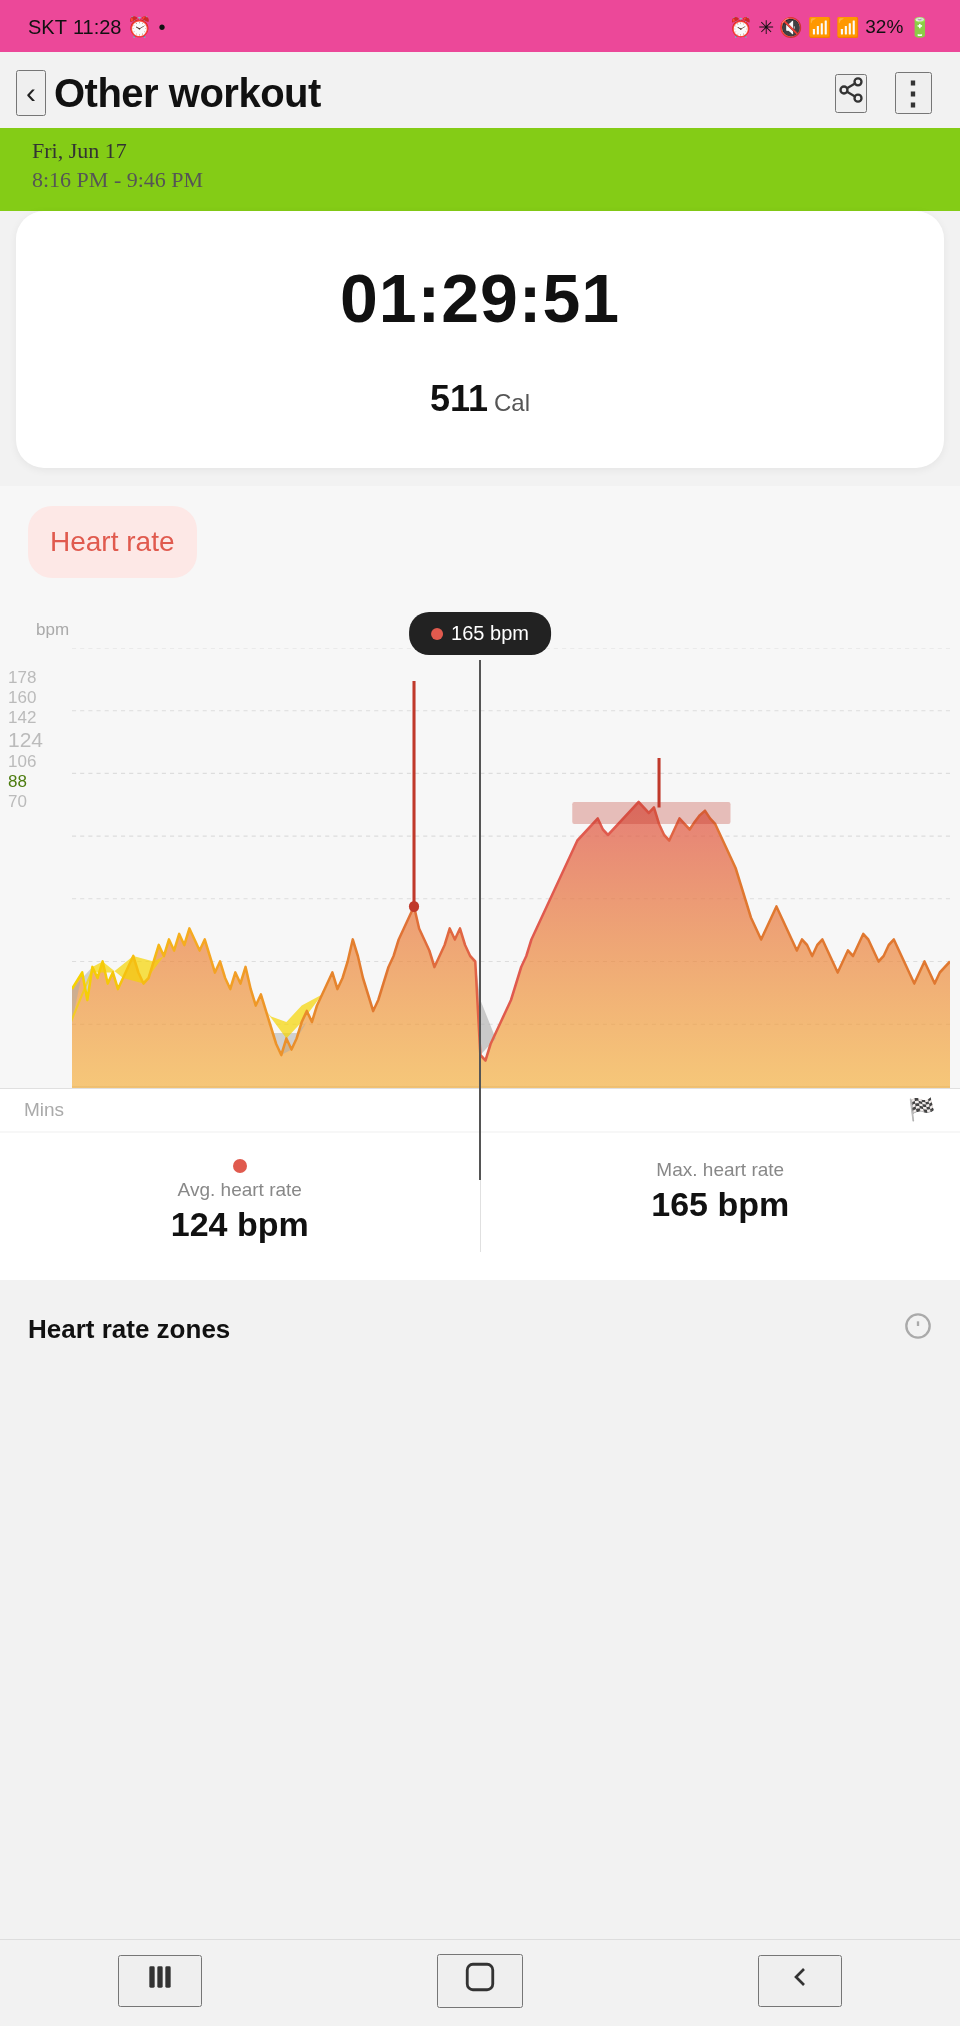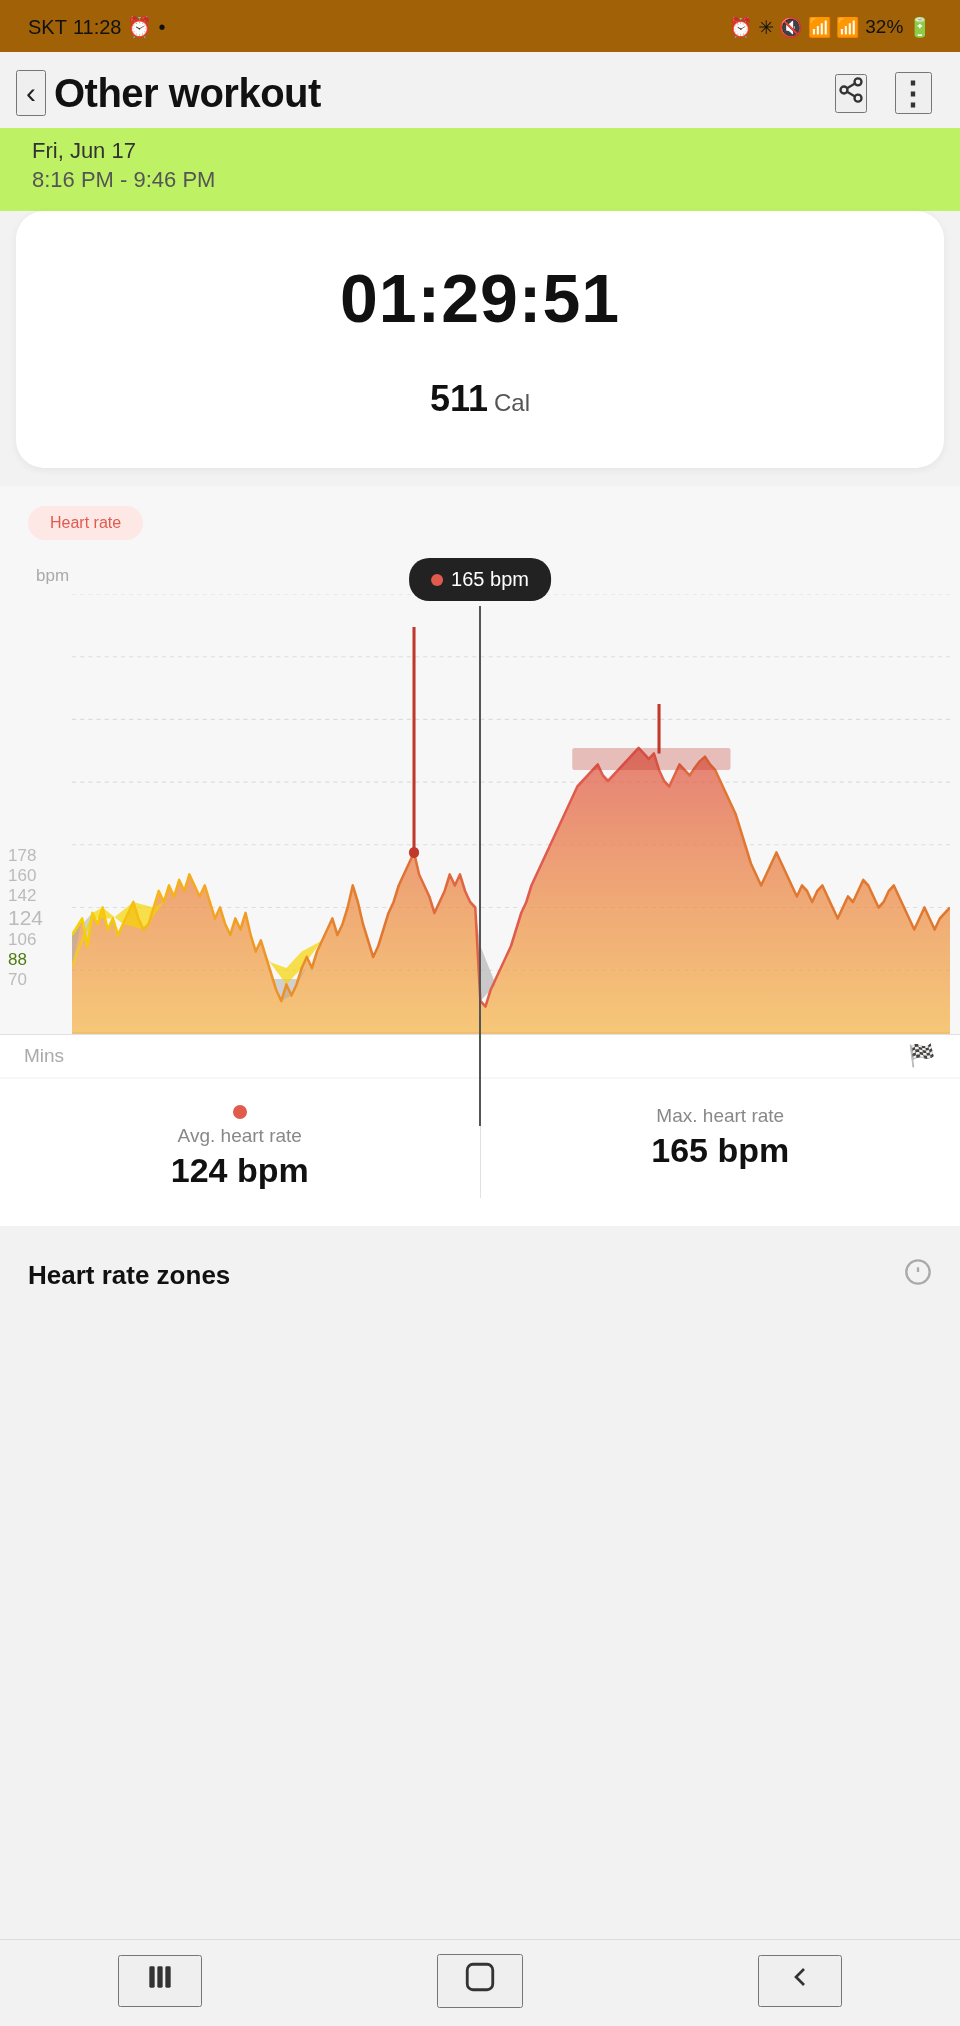--- a/index.html
+++ b/index.html
@@ -12,21 +12,21 @@
       font-family: -apple-system, 'Helvetica Neue', Arial, sans-serif;
       overflow-x: hidden;
     }
 
     
     .status-bar {
       display: flex;
       align-items: center;
       justify-content: space-between;
       padding: 10px 28px 8px 28px;
-      background: #a16207;
+      background: #ec4899;
       height: 52px;
       text-align: center;
     }
     .status-left {
       display: flex;
       align-items: center;
       gap: 6px;
       font-size: 20px;
       font-weight: 500;
       color: #111;
@@ -75,21 +75,22 @@
     }
     .nav-icon-btn {
       font-size: 28px;
       color: #333;
       cursor: pointer;
     }
 
     
     .datetime-section {
       padding: 10px 32px 18px 32px;
-      background: #bef264;
+      background: #84cc16;
+      font-family: Liberation Serif, serif;
     }
     .date-text {
       font-size: 22px;
       color: #333;
       font-weight: 400;
     }
     .time-text {
       font-size: 22px;
       color: #555;
       margin-top: 3px;
@@ -134,25 +135,25 @@
     .hr-section {
       margin-top: 18px;
       background: #f7f7f7;
       padding: 20px 0 0 0;
     }
     .hr-tag {
       display: inline-block;
       margin-left: 28px;
       background: #fde8e6;
       color: #e05a4e;
-      font-size: 16px;
+      font-size: 28px;
       font-weight: 500;
-      padding: 8px 22px;
+      padding: 20px 22px;
       border-radius: 24px;
-      margin-bottom: 8px;
+      margin-bottom: 24px;
     }
 
     
     .chart-container {
       position: relative;
       width: 100%;
       padding: 8px 0 0 0;
     }
 
     .chart-tooltip {
@@ -368,21 +369,21 @@
     <div class="chart-tooltip">
       <span class="tooltip-dot"></span>
       <span>165 bpm</span>
     </div>
     <div class="tooltip-line"></div>
 
     <div class="y-unit" style="position:relative; left:18px; top:0; font-size:17px; color:#aaa; padding-left:18px; padding-top:10px;">bpm</div>
 
     <div style="position:relative; padding-left: 72px; padding-right: 10px; margin-top: 8px;">
 
-      <div style="position:absolute; left:8px; top:0; height:400px; display:flex; flex-direction:column; justify-content:flex-end; padding: 4px 0;">
+      <div style="position:absolute; left:8px; top:16px; height:400px; display:flex; flex-direction:column; justify-content:flex-start; padding: 4px 0;">
         <span class="y-label" style="font-size:17px;color:#bbb;">178</span>
         <span class="y-label" style="font-size:17px;color:#bbb;">160</span>
         <span class="y-label" style="font-size:17px;color:#bbb;">142</span>
         <span class="y-label" style="font-size:21px;color:#bbb;">124</span>
         <span class="y-label" style="font-size:17px;color:#bbb;">106</span>
         <span class="y-label" style="font-size:17px;color:#4d7c0f;">88</span>
         <span class="y-label" style="font-size:17px;color:#bbb;">70</span>
       </div>
 
       <svg class="hr-chart" viewBox="0 0 860 400" preserveAspectRatio="none">

